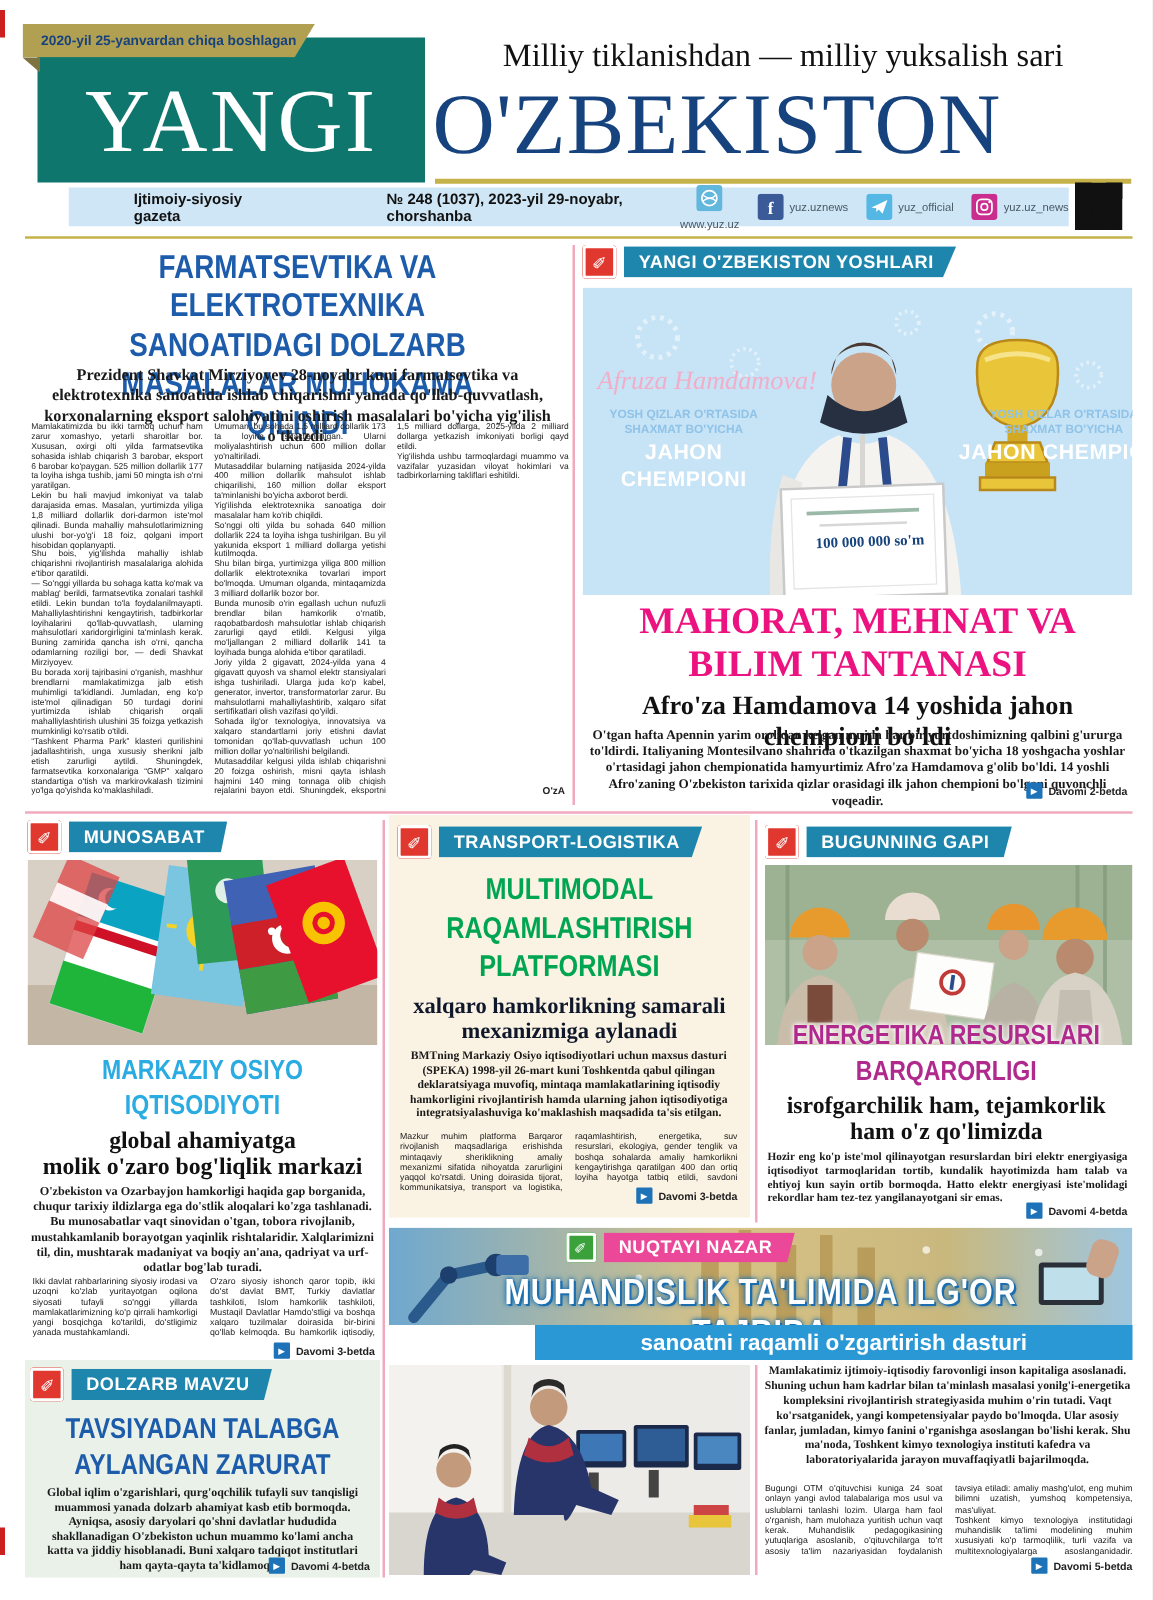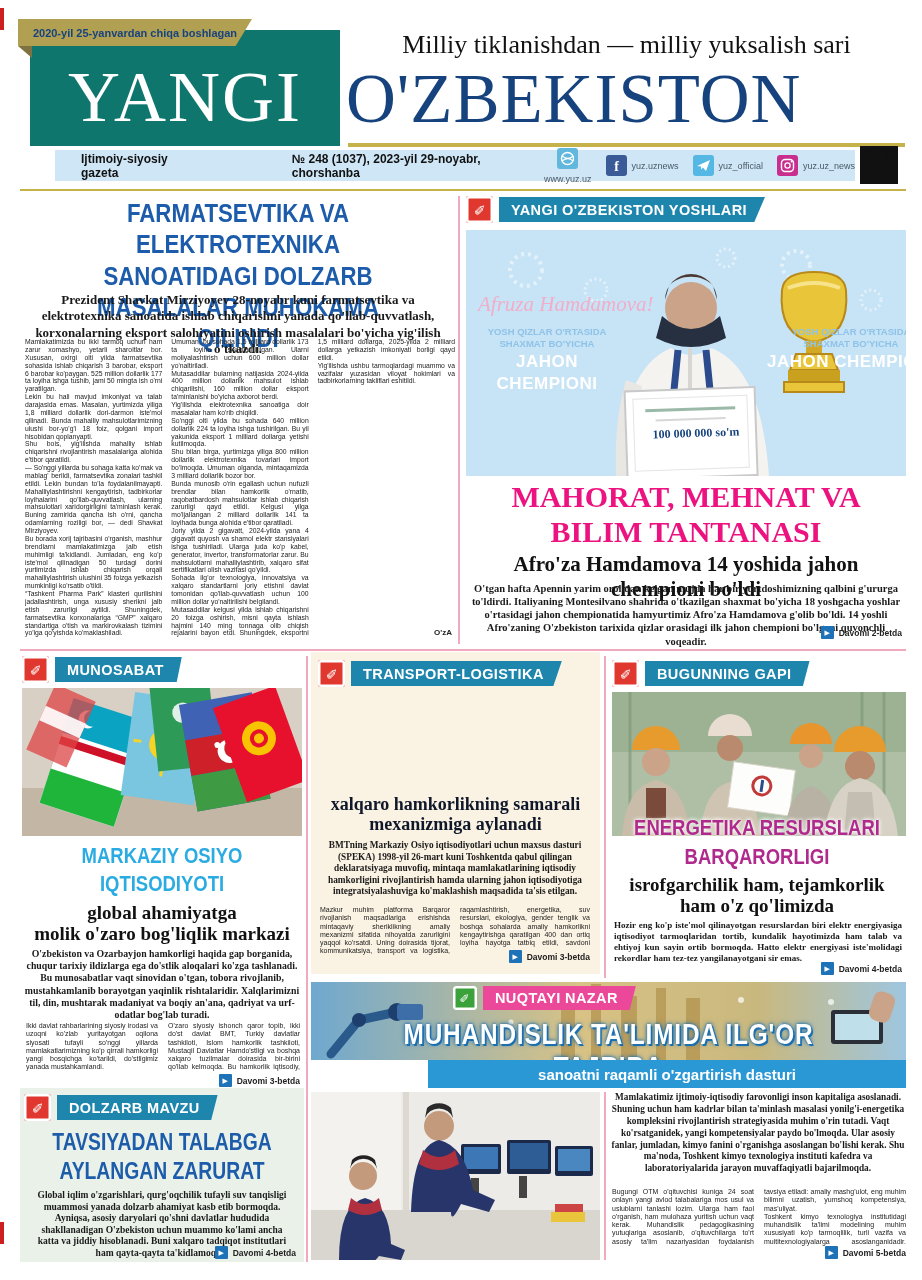--- a/index.html
+++ b/index.html
@@ -63,21 +63,21 @@
   <div class="abs ribbon" style="left:18px;top:19px;width:234px;height:27px;display:flex;align-items:center;justify-content:center;">
     <b style="font-size:11px;color:#16437e;">2020-yil 25-yanvardan chiqa boshlagan</b>
   </div>
   <div class="abs ribbon-fold" style="left:18px;top:46px;"></div>
 
   <div class="abs serif ctr" style="left:348px;top:30px;width:557px;font-size:26px;color:#111;">Milliy tiklanishdan — milliy yuksalish sari</div>
   <div class="abs serif" style="left:346px;top:60px;width:560px;font-size:69px;color:#16437e;letter-spacing:1px;white-space:nowrap;">O'ZBEKISTON</div>
   <div class="abs goldline" style="left:348px;top:143px;width:557px;height:4px;"></div>
 
   <div class="abs infobar" style="left:55px;top:150px;width:800px;height:31px;">
-    <b style="font-size:12px;margin-left:26px;color:#111;">Ijtimoiy-siyosiy gazeta</b>
+    <b style="font-size:12px;margin-left:52px;color:#111;">Ijtimoiy-siyosiy gazeta</b>
     <b style="font-size:12px;margin-left:100px;color:#111;">№ 248 (1037), 2023-yil 29-noyabr, chorshanba</b>
     <div class="soc" style="margin-left:26px;flex-direction:column;">
       <svg width="21" height="21">
           <rect width="21" height="21" rx="3" fill="#62b7dd"></rect>
           <circle cx="10.5" cy="10.5" r="6" fill="none" stroke="#fff" stroke-width="1.4"></circle>
           <path d="M5 8 C9 11,13 11,16 8 M5 13 C9 10,13 10,16 13" stroke="#fff" stroke-width="1.1" fill="none"></path>
         </svg>
       <span class="soc-lab">www.yuz.uz</span>
     </div>
     <div class="soc" style="margin-left:14px;">
@@ -325,20 +325,25 @@
 
   <div class="abs bg-cream" style="left:311px;top:652px;width:289px;height:322px;"></div>
   <div class="abs sec-head" style="left:318px;top:660px;">
     <div class="sec-icon redic">
         <span>✎</span>
       </div>
     <div class="sec-bar teal" style="margin-top:1px;">
         <b>TRANSPORT-LOGISTIKA</b>
       </div>
   </div>
+  <div class="abs ctr" style="left:311px;top:696px;width:289px;">
+    <div class="cond pre" style="font-size:24px;line-height:1.3;color:#00a551;">MULTIMODAL
+RAQAMLASHTIRISH
+PLATFORMASI</div>
+  </div>
   <div class="abs serif ctr pre" style="left:311px;top:794px;width:289px;font-weight:bold;font-size:18px;line-height:1.12;color:#0f172a;">xalqaro hamkorlikning samarali
 mexanizmiga aylanadi</div>
   <div class="abs serif ctr lede" style="left:320px;top:840px;width:270px;font-size:9.3px;line-height:1.25;color:#1a1a1a;">BMTning Markaziy Osiyo iqtisodiyotlari uchun maxsus dasturi (SPEKA) 1998-yil 26-mart kuni Toshkentda qabul qilingan deklaratsiyaga muvofiq, mintaqa mamlakatlarining iqtisodiy hamkorligini rivojlantirish hamda ularning jahon iqtisodiyotiga integratsiyalashuviga ko'maklashish maqsadida ta'sis etilgan.</div>
   <div class="abs body2 pre just" style="left:320px;top:906px;width:270px;height:52px;overflow:hidden;font-size:7px;">Mazkur muhim platforma Barqaror rivojlanish maqsadlariga erishishda mintaqaviy sheriklikning amaliy mexanizmi sifatida nihoyatda zarurligini yaqqol ko'rsatdi. Uning doirasida tijorat, kommunikatsiya, transport va logistika, raqamlashtirish, energetika, suv resurslari, ekologiya, gender tenglik va boshqa sohalarda amaliy hamkorlikni kengaytirishga qaratilgan 400 dan ortiq loyiha hayotga tatbiq etildi, savdoni soddalashtirish va innovatsion rivojlanish strategiyalari qabul qilindi.</div>
   <div class="abs davomi" style="left:480px;top:950px;width:110px;">
     <span class="play">▶</span>
       <b>Davomi 3-betda</b>
   </div>
 
   <div class="abs sec-head" style="left:612px;top:660px;">
@@ -439,21 +444,21 @@
         </div>
       <div class="sec-bar pinkbar" style="height:24px;">
           <b>NUQTAYI NAZAR</b>
         </div>
     </div>
     <div class="abs ctr" style="left:0;top:36px;width:595px;">
       <div class="cond" style="font-size:29px;color:#fff;letter-spacing:1px;text-shadow:0 0 3px #1d6fb0,0 0 6px #1d6fb0,2px 2px 0 #1d6fb0;">MUHANDISLIK TA'LIMIDA ILG'OR TAJRIBA</div>
     </div>
   </div>
   <div class="abs bluebar" style="left:428px;top:1060px;width:478px;height:28px;">
-    <b style="color:#fff;font-size:15px;">sanoatni raqamli o'zgartirish dasturi</b>
+    <b style="color:#fff;font-size:18px;">sanoatni raqamli o'zgartirish dasturi</b>
   </div>
 
   <div class="abs" style="left:311px;top:1092px;width:289px;height:168px;overflow:hidden;">
     <svg width="289" height="168">
       <rect width="289" height="168" fill="#edebe7"></rect>
       <rect x="0" y="0" width="90" height="168" fill="#f4f2ee"></rect>
         <rect x="92" y="0" width="6" height="168" fill="#ddd8d0"></rect>
       <rect x="0" y="118" width="289" height="50" fill="#d9d5cf"></rect>
       <g>
           <rect x="150" y="52" width="40" height="30" rx="2" fill="#1b2a4a"></rect>

